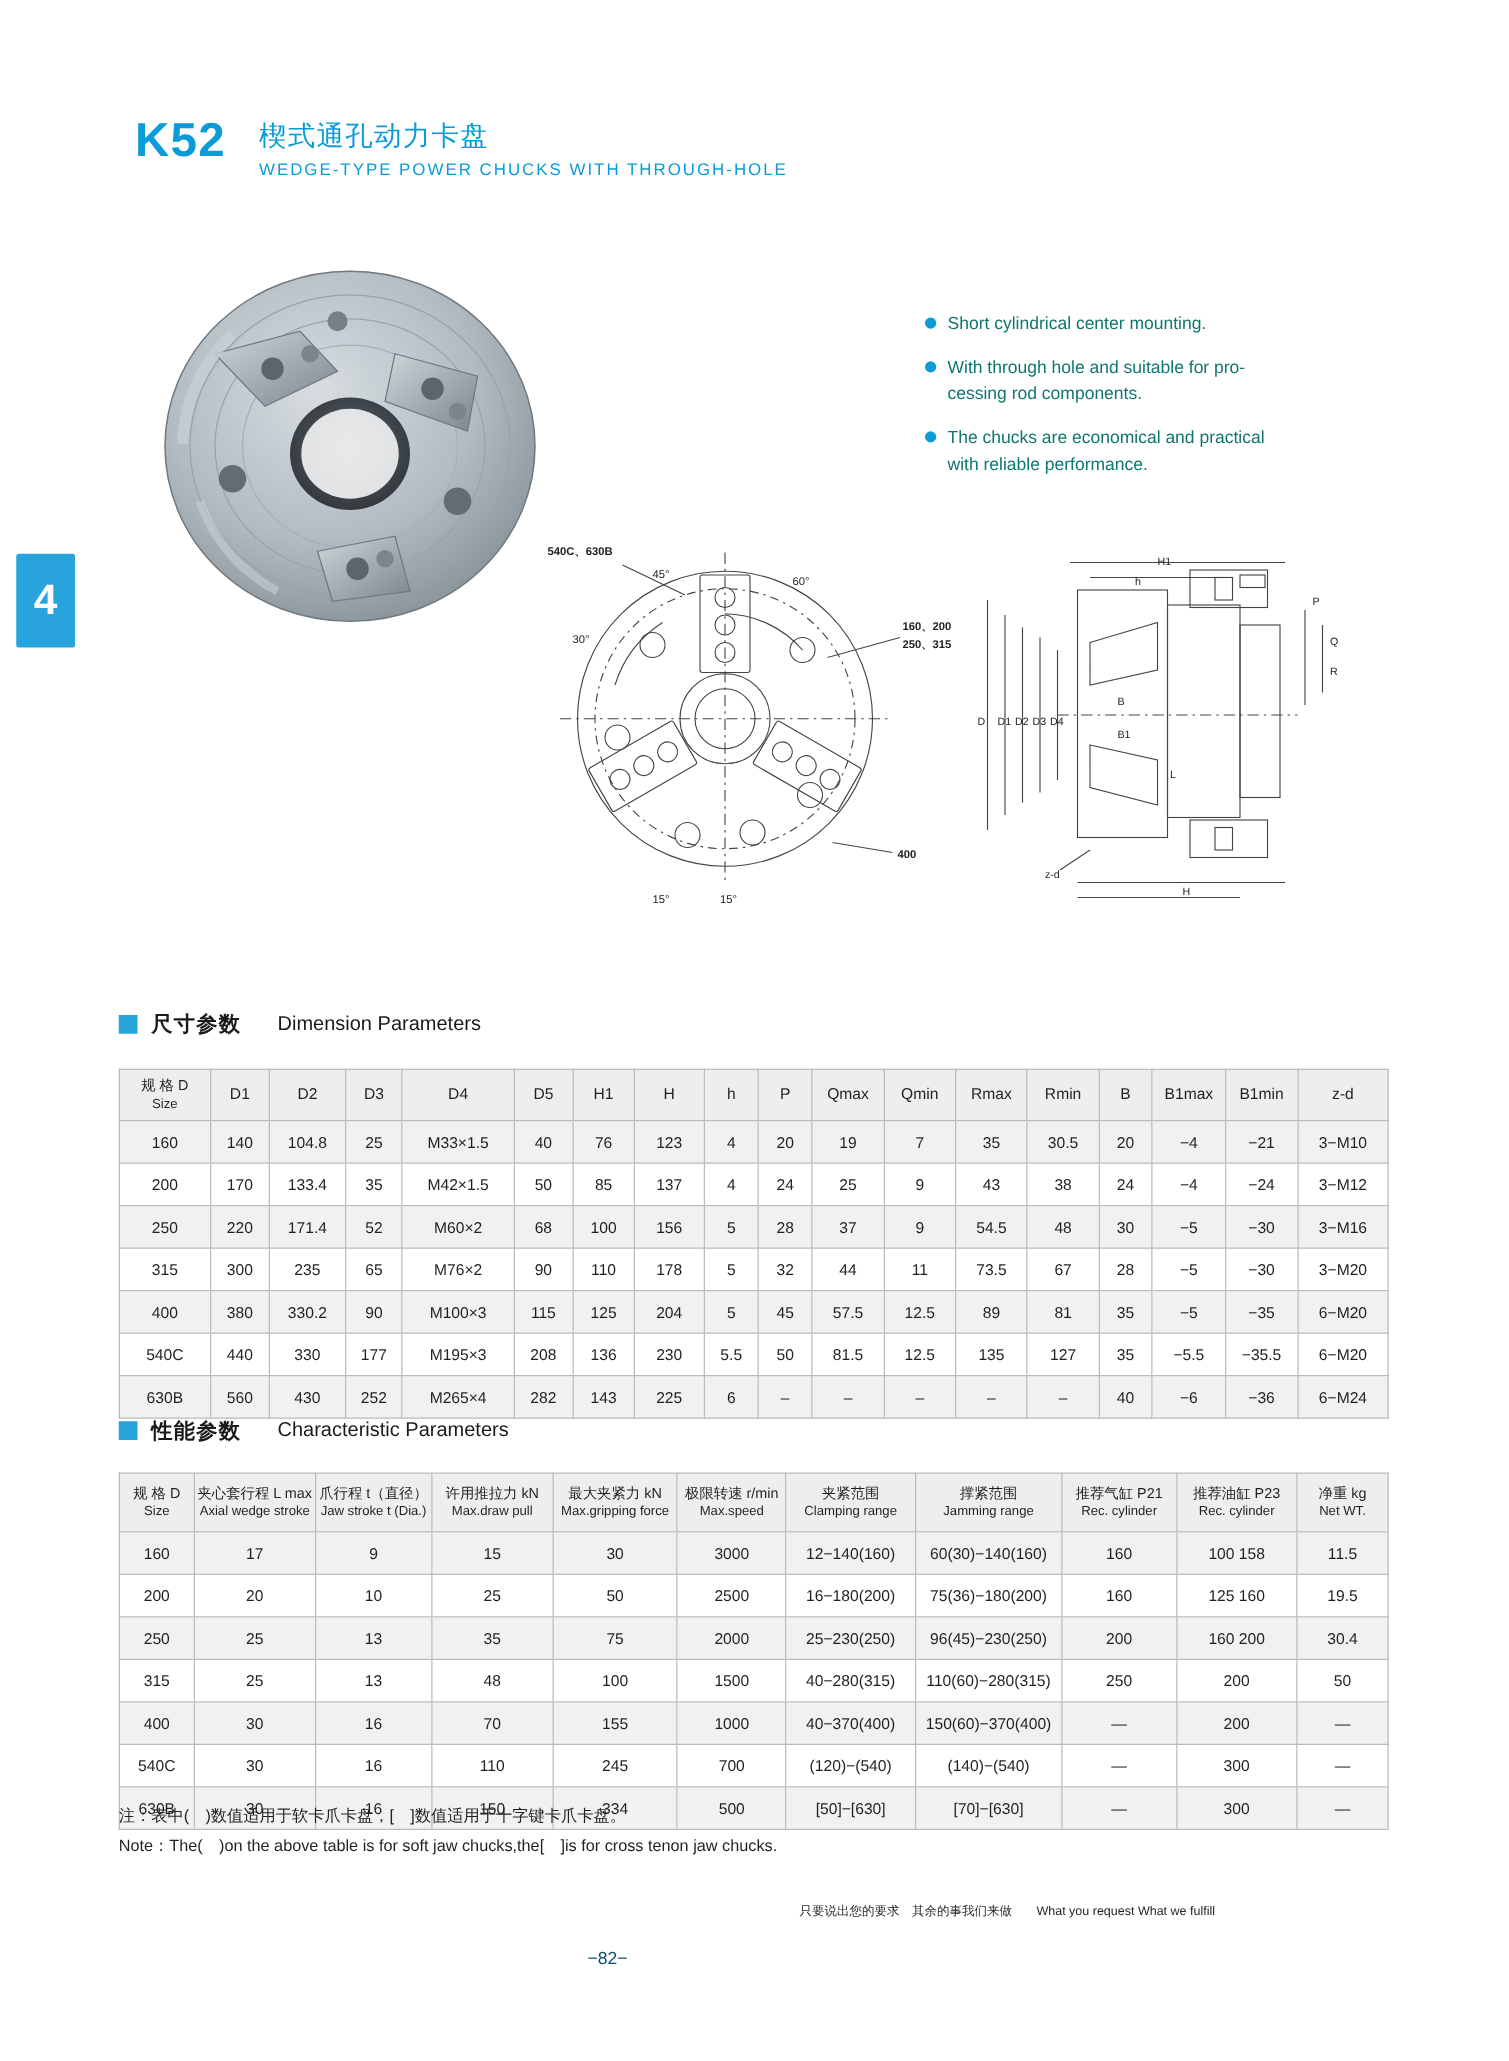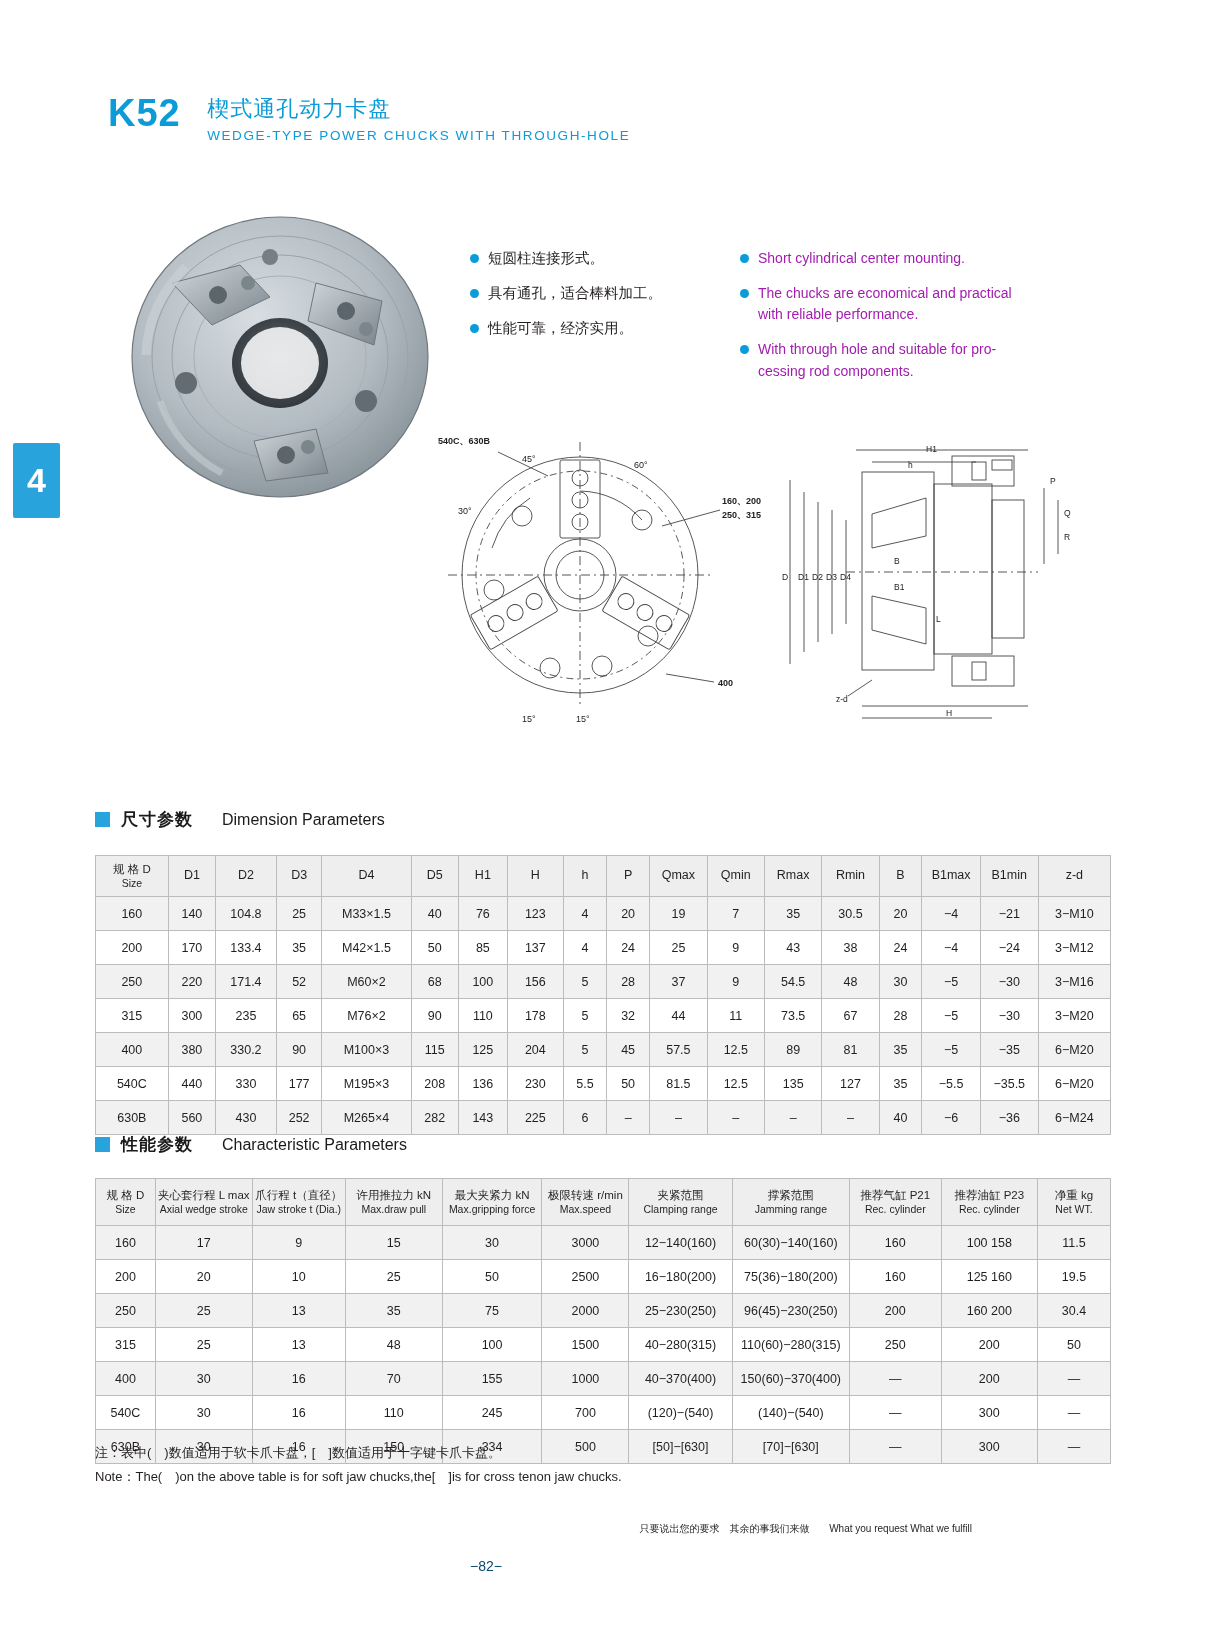--- a/index.html
+++ b/index.html
@@ -37,21 +37,21 @@
   
   .bullets{position:absolute;top:248px;}
   .bullets.cn{left:470px;width:250px;}
   .bullets.en{left:740px;width:290px;}
   .bullet-row{display:flex;align-items:flex-start;margin-bottom:13px;}
   .dot{
     width:9px;height:9px;border-radius:50%;background:#0a9bd8;
     margin-top:6px;margin-right:9px;flex:0 0 9px;
   }
   .bullets.cn .btxt{font-size:14.5px;line-height:1.5;color:#231f20;}
-  .bullets.en .btxt{font-size:14px;line-height:1.55;color:#a21caf;}
+  .bullets.en .btxt{font-size:14px;line-height:1.55;color:#0f766e;}
 
   
   .drawing-area{position:absolute;left:430px;top:430px;width:720px;height:300px;}
 
   
   .sec-head{position:absolute;display:flex;align-items:center;}
   .sec-mark{width:15px;height:15px;background:#29a3dc;margin-right:11px;}
   .sec-cn{font-size:17px;font-weight:bold;color:#1a1a1a;letter-spacing:1px;}
   .sec-en{font-size:16px;color:#1a1a1a;margin-left:29px;}
 
@@ -138,47 +138,33 @@
       <circle cx="166" cy="250" r="9" fill="#5b656b"></circle>
       <circle cx="188" cy="242" r="7" fill="#7b858c"></circle>
       <circle cx="66" cy="178" r="11" fill="#626c72"></circle>
       <circle cx="246" cy="196" r="11" fill="#626c72"></circle>
       <circle cx="150" cy="52" r="8" fill="#767f86"></circle>
       <path d="M26,150 a134,128 0 0 1 40,-88" fill="none" stroke="#c7ced3" stroke-width="9" opacity="0.8"></path>
       <path d="M40,196 a132,126 0 0 0 62,72" fill="none" stroke="#c7ced3" stroke-width="7" opacity="0.6"></path>
     </svg>
   </div>
 
-  <div class="bullets cn">
-    <div class="bullet-row">
-      <span class="dot"></span>
-      <span class="btxt">短圆柱连接形式。</span>
-    </div>
-    <div class="bullet-row">
-      <span class="dot"></span>
-      <span class="btxt">具有通孔，适合棒料加工。</span>
-    </div>
-    <div class="bullet-row">
-      <span class="dot"></span>
-      <span class="btxt">性能可靠，经济实用。</span>
-    </div>
-  </div>
 
   <div class="bullets en">
     <div class="bullet-row">
       <span class="dot"></span>
       <span class="btxt">Short cylindrical center mounting.</span>
     </div>
     <div class="bullet-row">
       <span class="dot"></span>
-      <span class="btxt">The chucks are economical and practical with reliable performance.</span>
+      <span class="btxt">With through hole and suitable for pro-cessing rod components.</span>
     </div>
     <div class="bullet-row">
       <span class="dot"></span>
-      <span class="btxt">With through hole and suitable for pro-cessing rod components.</span>
+      <span class="btxt">The chucks are economical and practical with reliable performance.</span>
     </div>
   </div>
 
   <div class="drawing-area">
     <svg width="720" height="300" viewBox="0 0 720 300">
       <g stroke="#444" fill="none" stroke-width="0.9" font-family="Liberation Sans, sans-serif">
 
         <circle cx="150" cy="145" r="118"></circle>
         <circle cx="150" cy="145" r="104" stroke-dasharray="7 4 2 4"></circle>
         <circle cx="150" cy="145" r="36"></circle>

